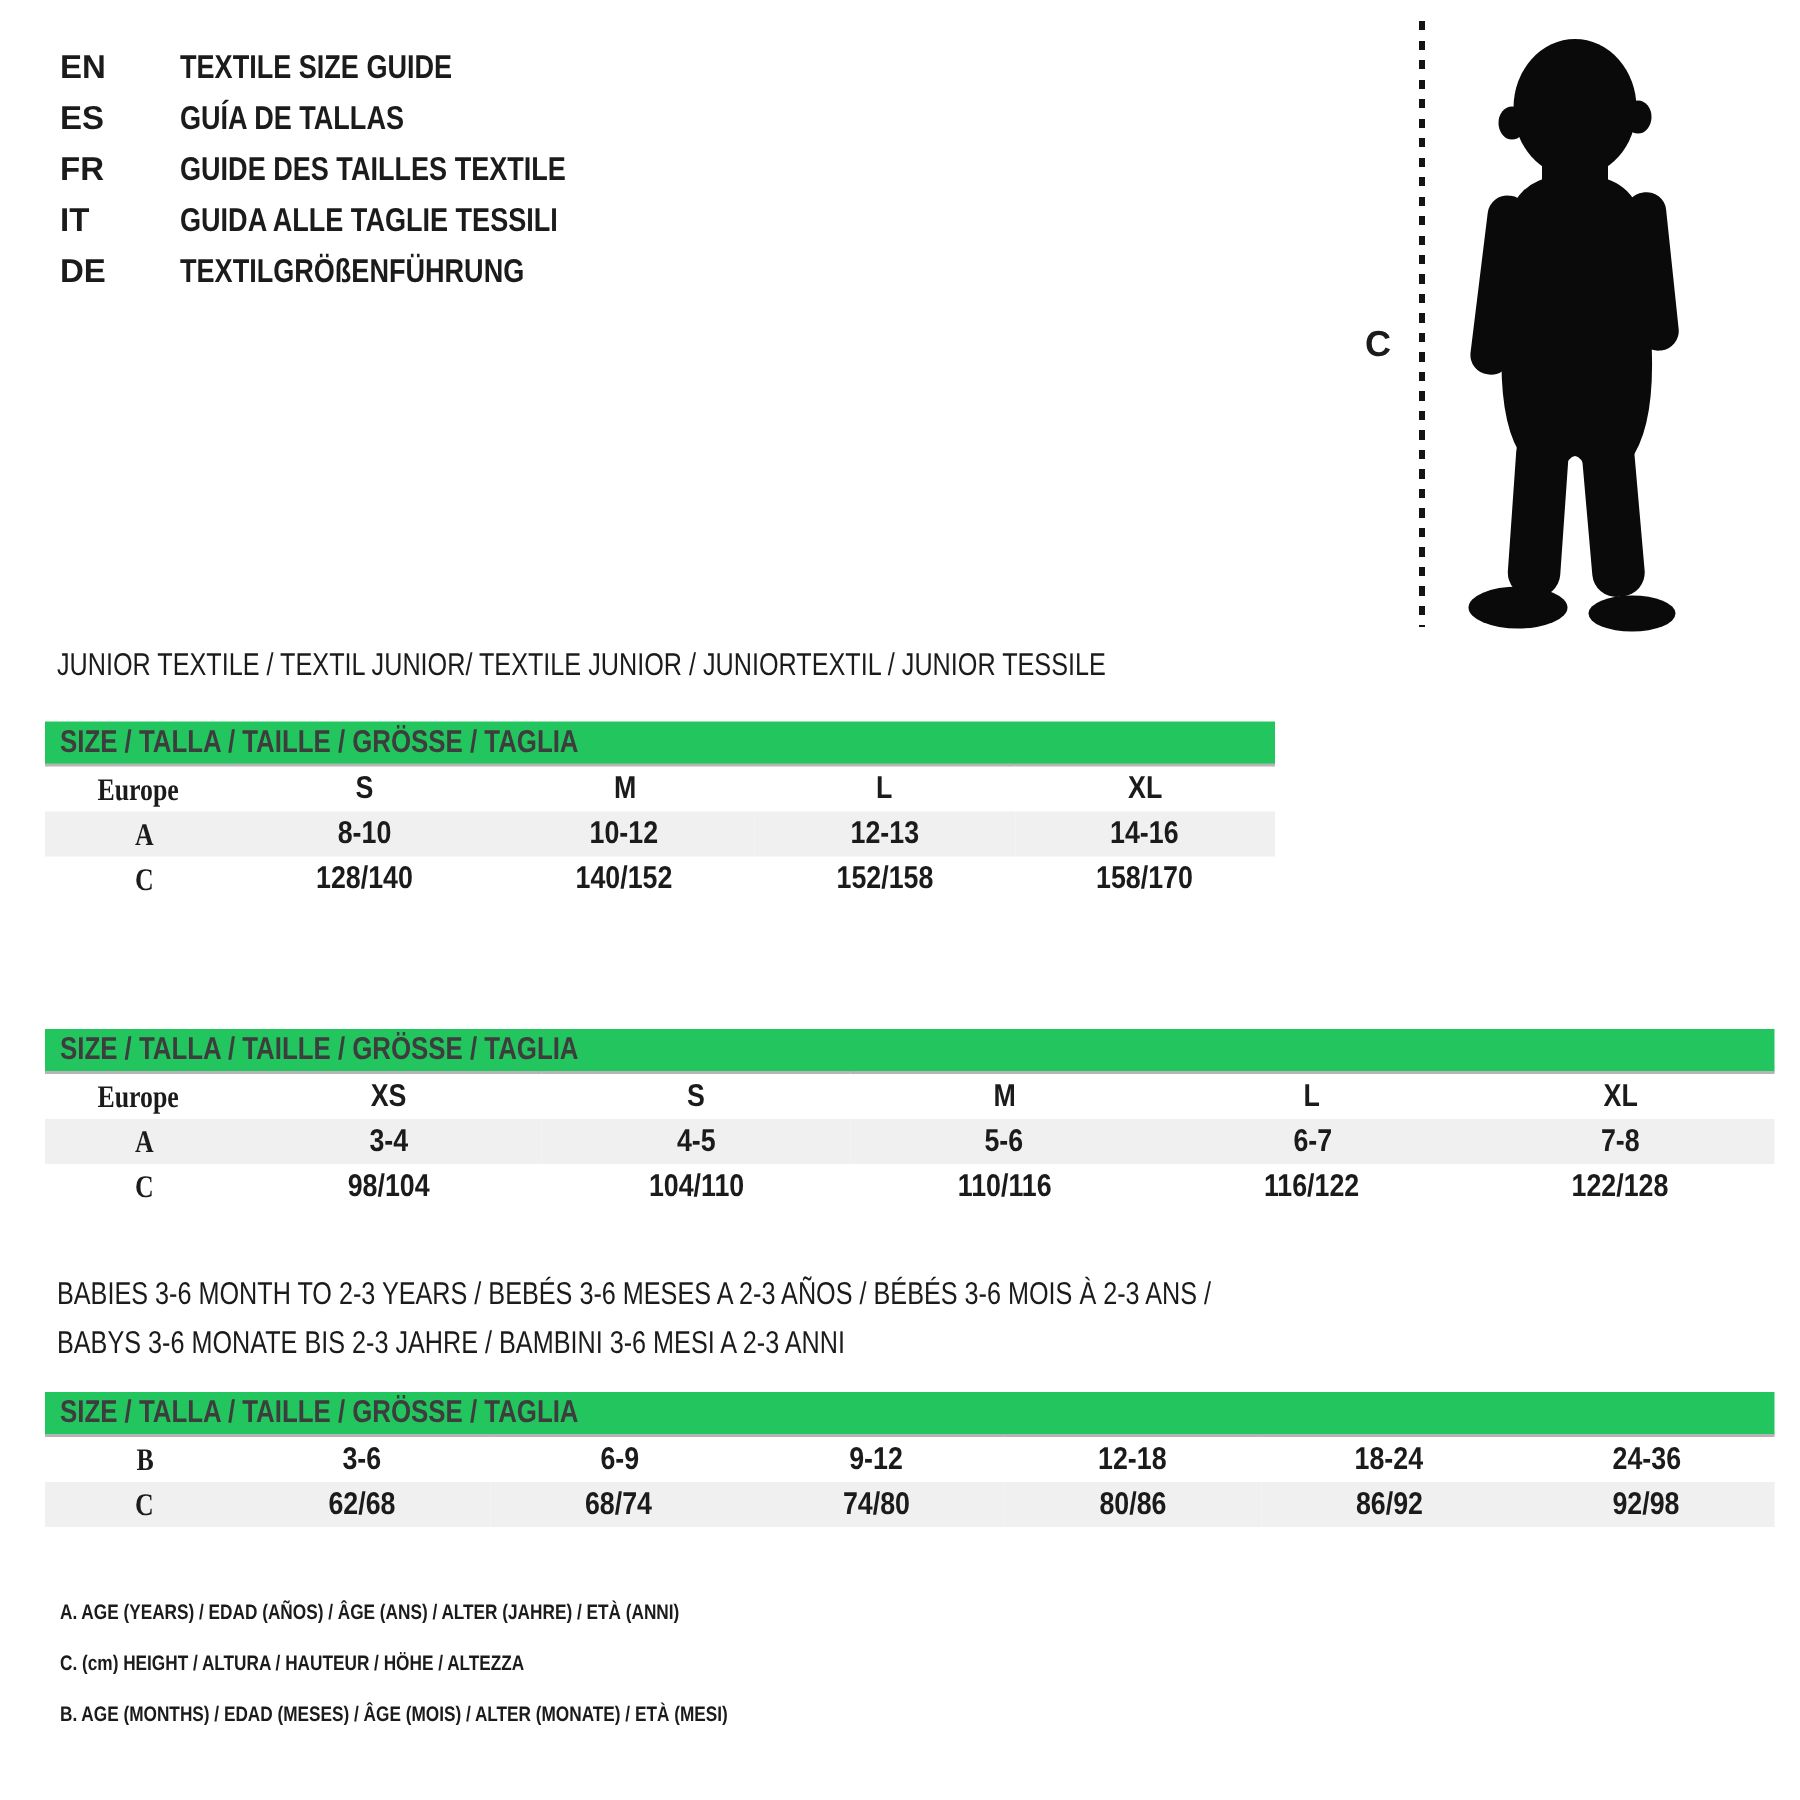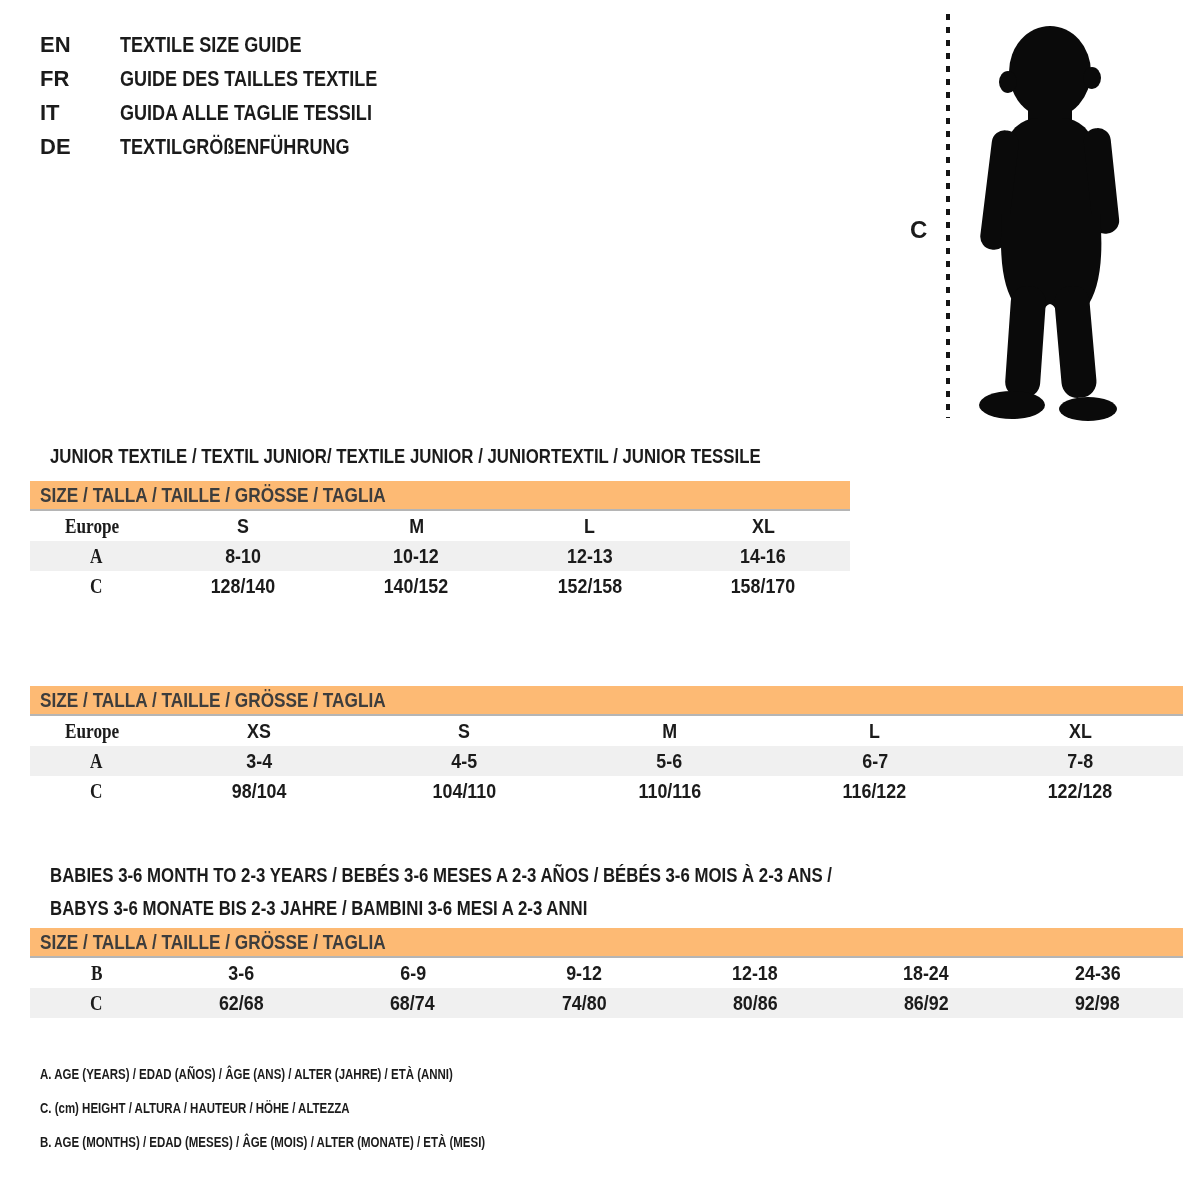--- a/index.html
+++ b/index.html
@@ -21,47 +21,51 @@
 
   
   .dash-line{
     position:absolute;left:946px;top:14px;width:4px;height:404px;
     background:repeating-linear-gradient(to bottom,#141414 0 6px,transparent 6px 13px);
   }
   .measure-c{position:absolute;left:910px;top:216px;font-size:24px;}
   .figure-svg{position:absolute;left:972px;top:14px;}
 
   
-  .sec-title{position:absolute;margin:12px;font-size:21px;font-weight:700;white-space:nowrap;}
+  .sec-title{position:absolute;margin:0;font-size:21px;font-weight:400;white-space:nowrap;}
   .sec-title .cnd{transform:scaleX(0.80);}
   .babies-title{line-height:33px;}
 
   
   table.sz{position:absolute;border-collapse:collapse;table-layout:fixed;}
   table.sz td{padding:0;font-size:21px;text-align:center;height:30px;vertical-align:middle;}
   table.sz td.lab{text-align:center;padding-left:10px;font-family:Liberation Serif, serif;}
   tr.band td{
-    background:#fdba74;height:28px;text-align:left;padding-left:10px;
+    background:#22c55e;height:28px;text-align:left;padding-left:10px;
     font-size:21px;color:#3d3d3d;border-bottom:2px solid #b5b5b5;text-decoration:underline;
   }
   tr.alt td{background:#f0f0f0;}
 
   
   .legend{position:absolute;left:40px;top:1066px;}
   .legend-line{height:34px;font-size:14px;white-space:nowrap;}
 </style>
 </head>
 <body>
 
 <div class="canvas">
 
   <section class="langs">
     <div class="lang-row">
       <span class="code">EN</span>
       <span class="cnd">TEXTILE SIZE GUIDE</span>
+    </div>
+    <div class="lang-row">
+      <span class="code">ES</span>
+      <span class="cnd">GUÍA DE TALLAS</span>
     </div>
     <div class="lang-row">
       <span class="code">FR</span>
       <span class="cnd">GUIDE DES TAILLES TEXTILE</span>
     </div>
     <div class="lang-row">
       <span class="code">IT</span>
       <span class="cnd">GUIDA ALLE TAGLIE TESSILI</span>
     </div>
     <div class="lang-row">

